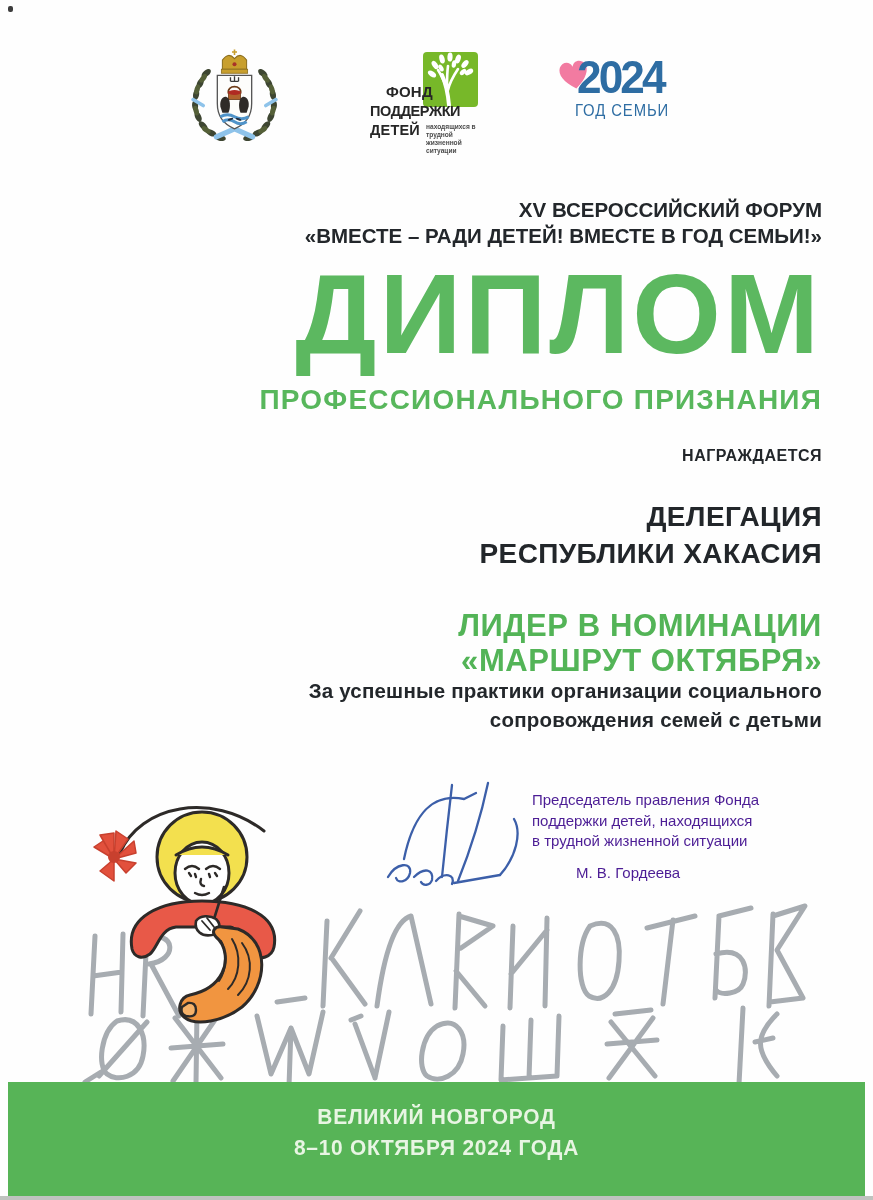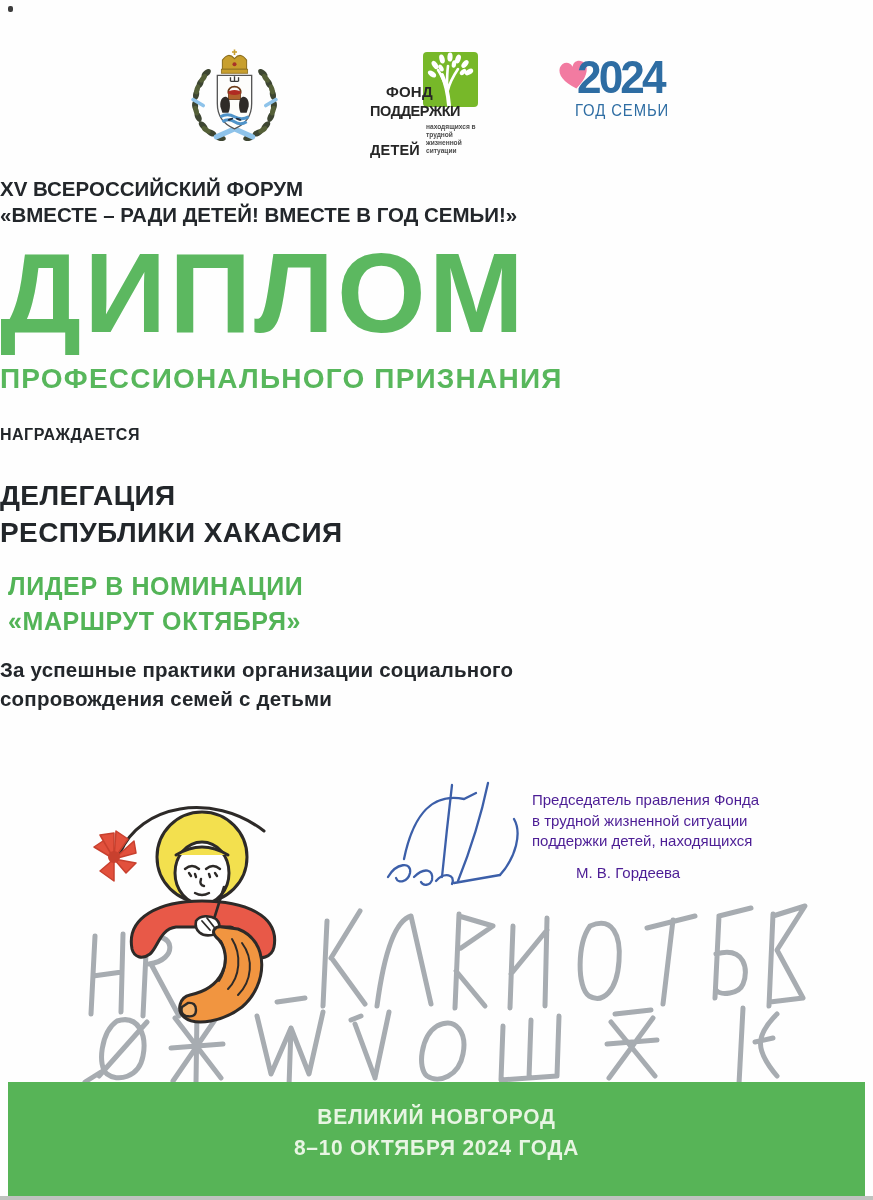--- a/index.html
+++ b/index.html
@@ -1,40 +1,40 @@
 <!DOCTYPE html>
 <html lang="ru"><head>
 <meta charset="utf-8">
 <style>
   html,body{margin:0;padding:0;background:#ffffff;}
   .page{
     position:relative;width:873px;height:1200px;background:#fefefe;
     font-family:"Liberation Sans",sans-serif;overflow:hidden;color:#22262a;
   }
   .abs{position:absolute;}
-  .ctr{left:0;width:822px;text-align:left;}
+  .ctr{left:0;width:822px;text-align:right;margin-top:21px;}
   
   .coat{left:186px;top:46px;width:97px;height:99px;}
   .fund{left:370px;top:52px;width:106px;height:108px;}
   .fund .sq{position:absolute;right:-2px;top:0;width:55px;height:55px;}
   .fund .w1{position:absolute;left:16px;top:31px;font-size:15px;font-weight:700;letter-spacing:.2px;color:#262626;}
   .fund .w2{position:absolute;left:0;top:51px;font-size:14.5px;font-weight:700;letter-spacing:-.4px;color:#262626;}
-  .fund .w3{position:absolute;left:0;top:70px;font-size:14.5px;font-weight:700;letter-spacing:.2px;color:#262626;margin-top:20px;}
+  .fund .w3{position:absolute;left:0;top:70px;font-size:14.5px;font-weight:700;letter-spacing:.2px;color:#262626;}
   .fund .tag{position:absolute;left:56px;top:71px;width:55px;font-size:6.6px;line-height:8px;color:#4c4c4c;font-weight:700;}
   .y2024{left:556px;top:56px;width:130px;height:80px;}
   .y2024 .heart{position:absolute;left:0;top:1px;width:36px;height:36px;}
   .y2024 .num{position:absolute;left:21px;top:-6px;font-size:46px;font-weight:700;color:#2e6da3;letter-spacing:-3px;transform:scaleX(.96);transform-origin:left;}
   .y2024 .cap{position:absolute;left:19px;top:45px;font-size:16.5px;color:#2e6da3;letter-spacing:1px;transform:scaleX(.9);transform-origin:left;white-space:nowrap;}
   
   .forum{top:176px;font-size:20.5px;font-weight:700;line-height:26px;color:#23272b;}
   .big-title{top:234px;font-size:114px;line-height:118px;font-weight:700;color:#5cb860;letter-spacing:3px;}
   .sub-title{top:363px;font-size:28px;font-weight:700;color:#58b75c;letter-spacing:1.2px;}
   .awarded{top:426px;font-size:16px;font-weight:700;letter-spacing:.5px;}
   .recipient{top:477px;font-size:28px;font-weight:700;line-height:37px;letter-spacing:.4px;}
-  .nomination{top:569px;font-size:25px;font-weight:700;line-height:35px;color:#53b457;letter-spacing:.6px;padding-left:8px;}
+  .nomination{top:587px;font-size:31px;font-weight:700;line-height:35px;color:#53b457;letter-spacing:.6px;}
   .reason{top:655px;font-size:20.5px;font-weight:700;line-height:29px;letter-spacing:.2px;color:#23272b;}
   
   .sig-svg{left:376px;top:779px;width:158px;height:118px;}
   .sig-text{left:532px;top:790px;width:236px;font-size:15px;line-height:20.5px;color:#4c1d95;}
   .sig-name{margin-top:11px;margin-left:44px;}
   
   .onfim{left:90px;top:789px;width:208px;height:246px;}
   .glyphs{left:55px;top:886px;width:762px;height:208px;}
   
   .footer{left:8px;top:1082px;width:857px;height:138px;background:#57b457;}
@@ -168,22 +168,22 @@
       <path d="M 112,4 C 104,42 92,77 82,102"></path>
       <path d="M 12,98 C 20,84 36,82 34,94 C 32,103 22,105 20,99"></path>
       <path d="M 38,98 C 48,88 58,90 56,101 C 54,107 47,107 45,103"></path>
       <path d="M 60,102 C 68,93 80,95 76,105"></path>
       <path d="M 78,104 L 124,96"></path>
       <path d="M 124,96 C 140,78 146,54 138,40"></path>
     </g>
   </svg>
   <div class="abs sig-text">
     <div>Председатель правления Фонда</div>
+    <div>поддержки детей, находящихся</div>
     <div>в трудной жизненной ситуации</div>
-    <div>поддержки детей, находящихся</div>
     <div class="sig-name">М. В. Гордеева</div>
   </div>
 
   <svg class="abs glyphs" viewBox="0 0 762 208">
     <g fill="none" stroke="#a7acb1" stroke-width="5" stroke-linecap="round" stroke-linejoin="round">
 
       <path d="M 40,50 L 36,128 M 68,48 L 66,126 M 38,90 L 67,86"></path>
       <path d="M 92,46 L 88,130 M 92,52 C 120,44 124,74 94,78 M 96,78 L 124,130"></path>
 
       <path d="M 272,35 L 268,120 M 305,25 L 276,72 M 278,74 L 310,118"></path>

